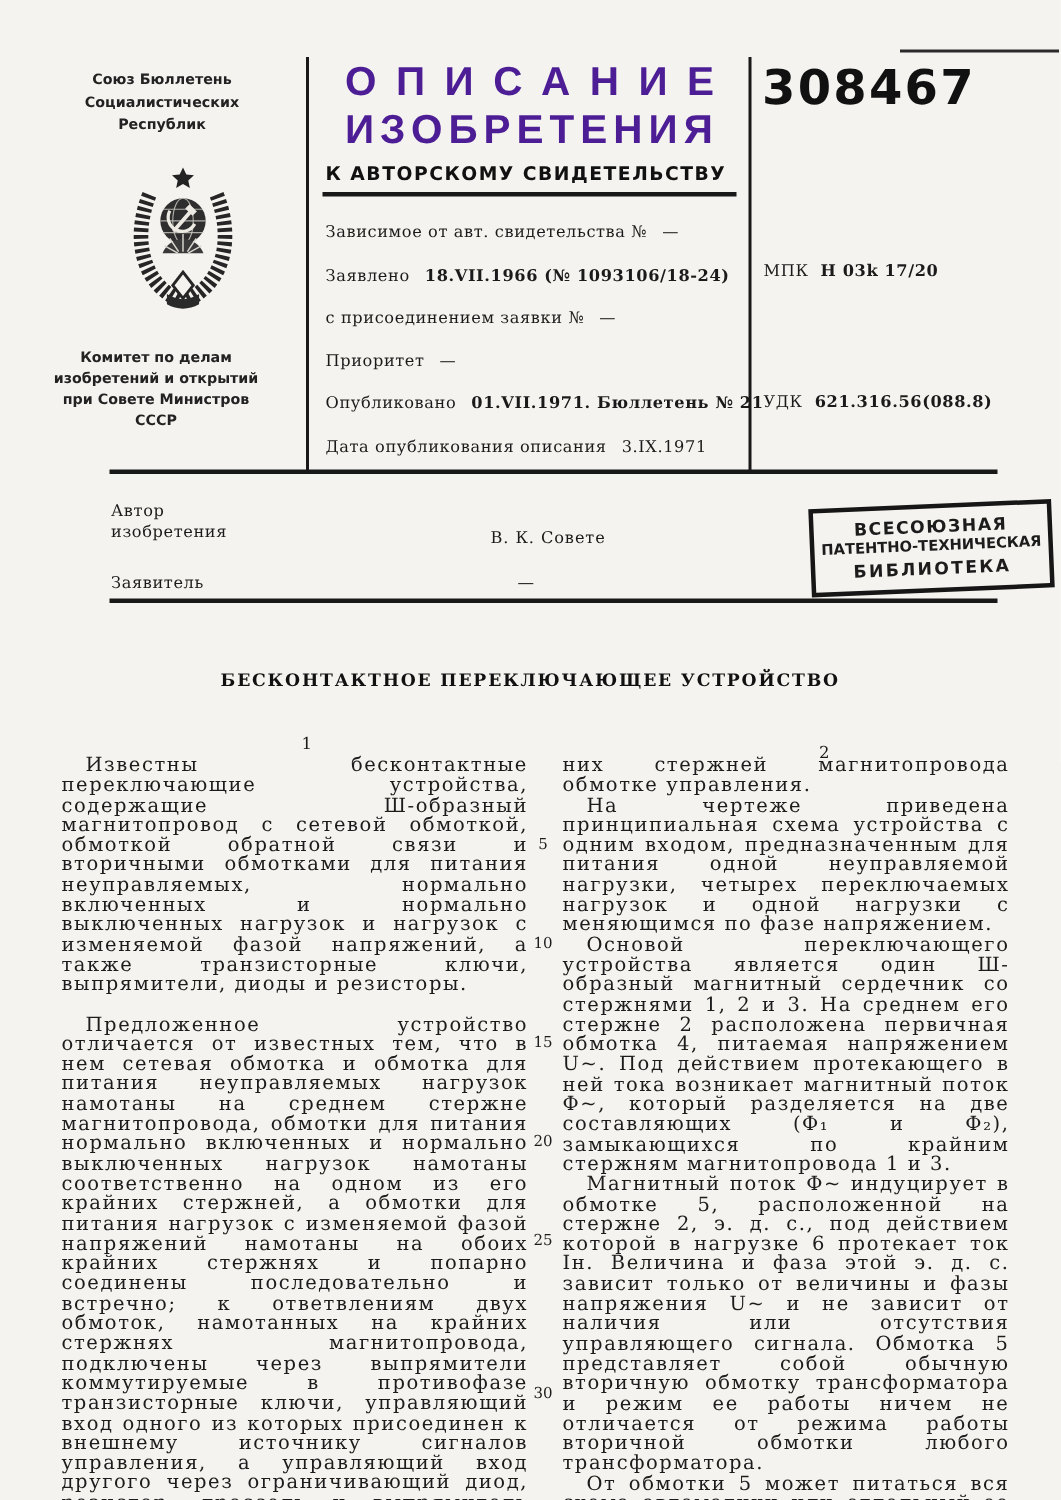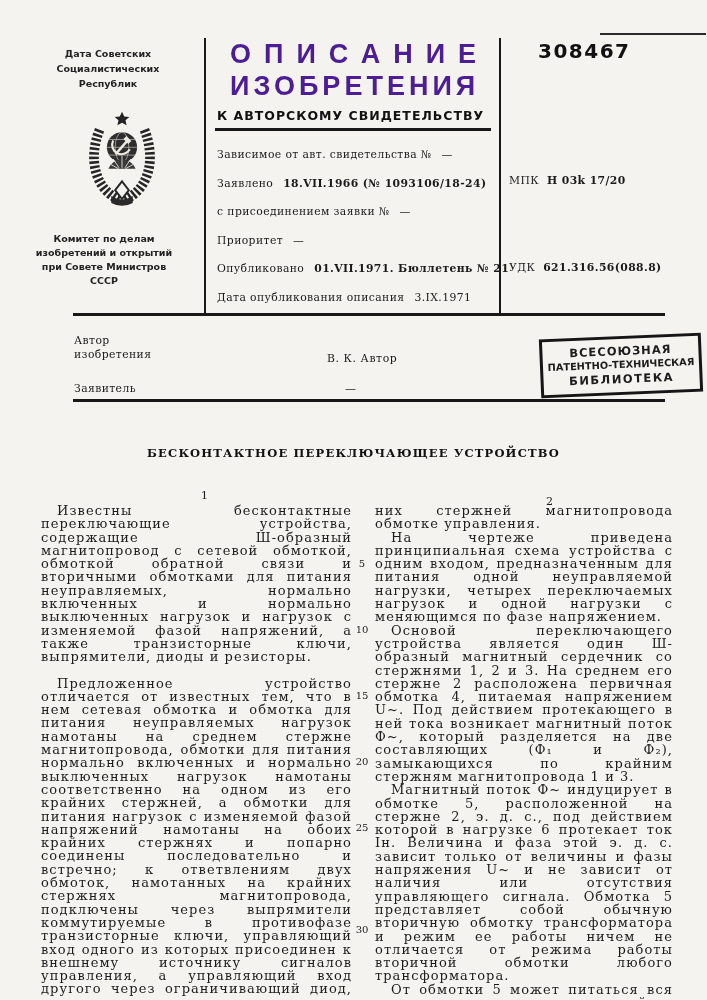--- a/index.html
+++ b/index.html
@@ -48,21 +48,21 @@
   .doc-title .l2{font-size:27px;line-height:32px;letter-spacing:4px;}
   .doc-subtitle{
     left:217px;top:108px;width:278px;
     font-family:"DejaVu Sans", sans-serif;
     font-weight:bold;font-size:12.5px;letter-spacing:1px;
     white-space:nowrap;color:#111;
   }
   .patent-number{
     left:508px;top:39px;
     font-family:"DejaVu Sans", sans-serif;
-    font-weight:bold;font-size:20px;letter-spacing:1.5px;color:#111;margin-left:30px;
+    font-weight:bold;font-size:32px;letter-spacing:1.5px;color:#111;
   }
   .filing{left:217px;top:148px;width:280px;font-size:10.8px;letter-spacing:.4px;}
   .filing .row{height:28.5px;white-space:nowrap;}
   .filing .row .val{margin-left:10px;}
   .filing .row.bold-val .val{font-weight:bold;}
   .class-row{white-space:nowrap;font-size:10.8px;letter-spacing:.4px;}
   .class-row .val{font-weight:bold;margin-left:8px;}
   .mpk{left:509px;top:174px;}
   .udk{left:509px;top:261px;}
 
@@ -115,21 +115,21 @@
   }
 </style>
 </head>
 <body>
 
 <div class="page">
 
   <div class="abs edge-artifact"></div>
 
   <div class="abs country">
-    <div>Дата Советских</div>
+    <div>Союз Бюллетень</div>
     <div>Социалистических</div>
     <div>Республик</div>
   </div>
 
   <div class="abs emblem">
     <svg width="78" height="98" viewBox="0 0 80 100" aria-hidden="true">
 
       <path d="M40 1.5 l2.3 4.8 5.2 .5 -3.9 3.5 1.1 5.2 -4.7-2.7 -4.7 2.7 1.1-5.2 -3.9-3.5 5.2-.5z" fill="#232323"></path>
 
       <path d="M37 92 C 12 80, 5 50, 17 20" fill="none" stroke="#262626" stroke-width="10" stroke-dasharray="2.6 2.1"></path>
@@ -194,21 +194,21 @@
   <div class="abs class-row mpk">
     <span>МПК</span><span class="val">Н 03k 17/20</span>
   </div>
   <div class="abs class-row udk">
     <span>УДК</span><span class="val">621.316.56(088.8)</span>
   </div>
 
   <div class="abs hrule rule-head-bottom"></div>
 
   <div class="abs byline-label author-label">Автор изобретения</div>
-  <div class="abs author-name">В. К. Автор</div>
+  <div class="abs author-name">В. К. Совете</div>
   <div class="abs byline-label applicant-label">Заявитель</div>
   <div class="abs applicant-value">—</div>
 
   <div class="abs stamp">
     <div class="s1">ВСЕСОЮЗНАЯ</div>
     <div class="s2">ПАТЕНТНО-ТЕХНИЧЕСКАЯ</div>
     <div class="s3">БИБЛИОТЕКА</div>
   </div>
 
   <div class="abs hrule rule-byline-bottom"></div>

